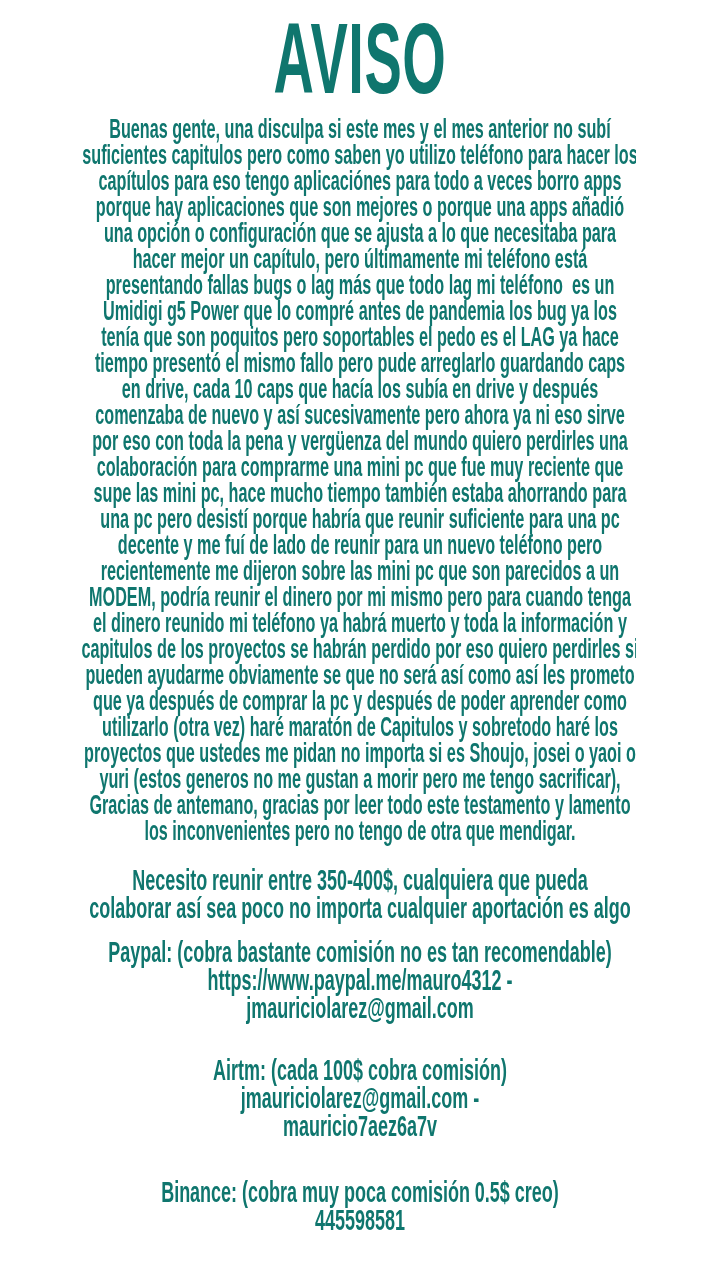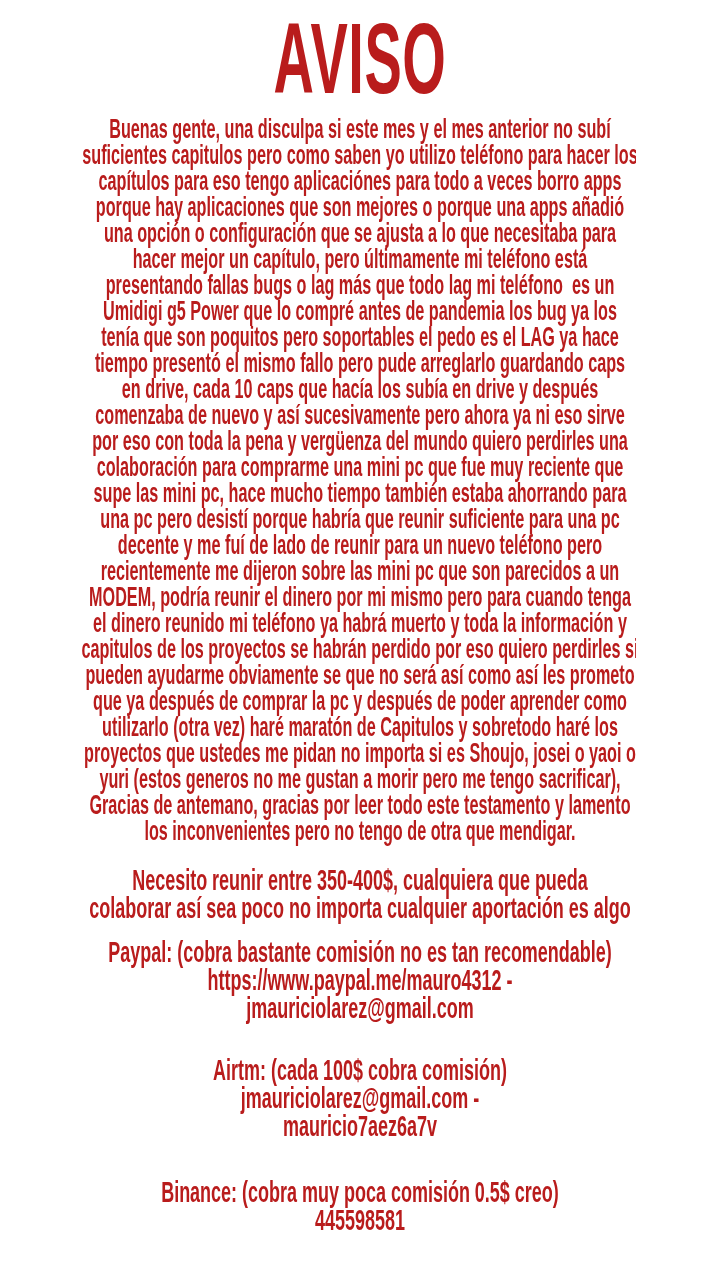--- a/index.html
+++ b/index.html
@@ -8,21 +8,21 @@
     background: #ffffff;
   }
   .page {
     position: relative;
     width: 636px;
     height: 1280px;
     background: #ffffff;
     overflow: hidden;
     font-family: "Liberation Sans", "DejaVu Sans", sans-serif;
     font-weight: 700;
-    color: #b91c1c;
+    color: #0f766e;
   }
   
   .squeeze {
     position: relative;
     text-align: center;
     transform-origin: 50% 0;
   }
   .t-title {
     width: 1286px;
     margin: 8px 0 0 -283px;

